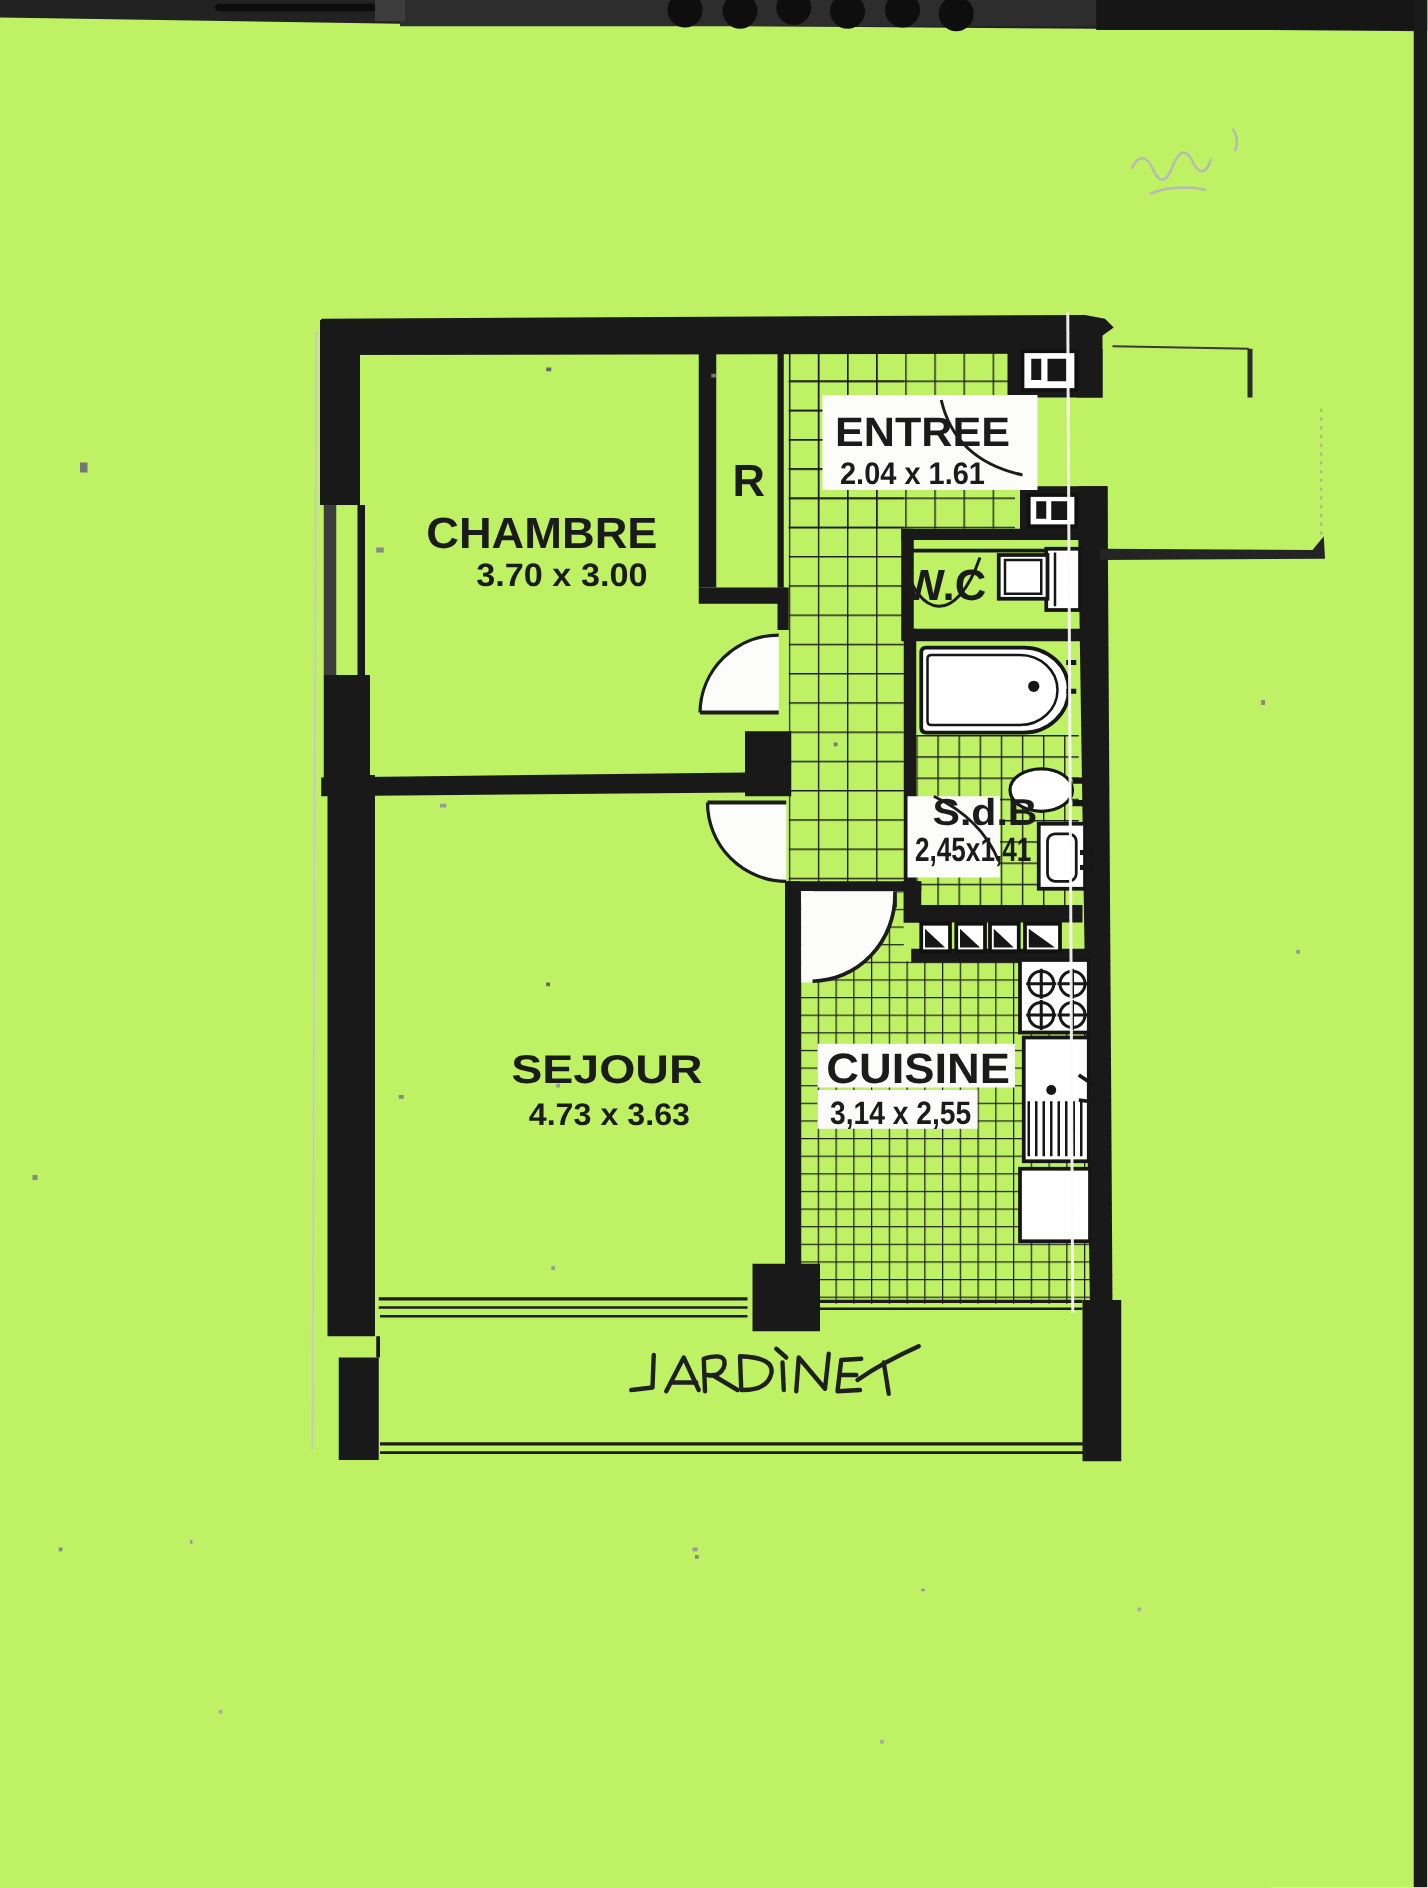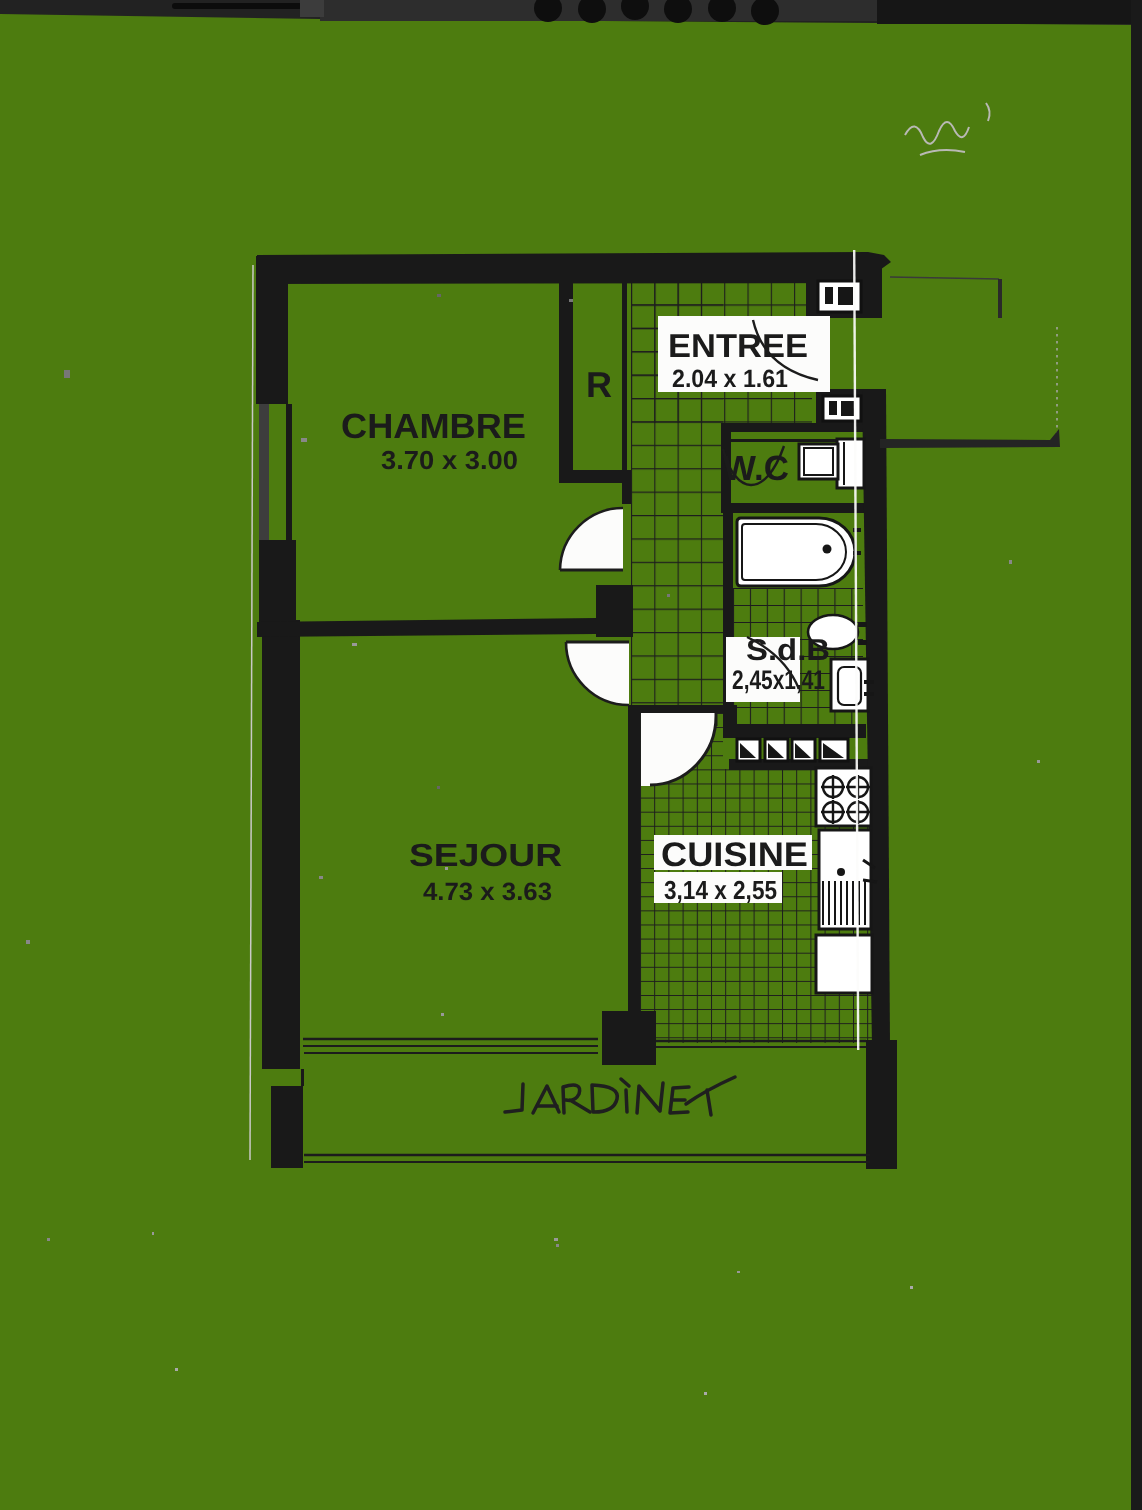--- a/index.html
+++ b/index.html
@@ -1,17 +1,17 @@
 <!DOCTYPE html>
 <html><head>
 <meta charset="utf-8">
 <style>
 html,body{margin:0;padding:0;background:#fcfcfb;}
 text{text-rendering:geometricPrecision;}
-#page{position:relative;width:1142px;height:1510px;background:#4d7c0f;overflow:hidden;
+#page{position:relative;width:1142px;height:1510px;background:#bef264;overflow:hidden;
 font-family:"Liberation Sans", sans-serif;}
 svg{position:absolute;top:0;left:0;}
 </style>
 </head>
 <body>
 <div id="page">
 <svg width="1142" height="1510" viewBox="0 0 1142 1510">
 <defs>
 <pattern id="gridE" width="23.3" height="23.4" patternUnits="userSpaceOnUse" x="631" y="281">
   <path d="M0 0 H23.3 M0 0 V23.4" stroke="#1d1d1d" stroke-width="2.2" fill="none"></path>

